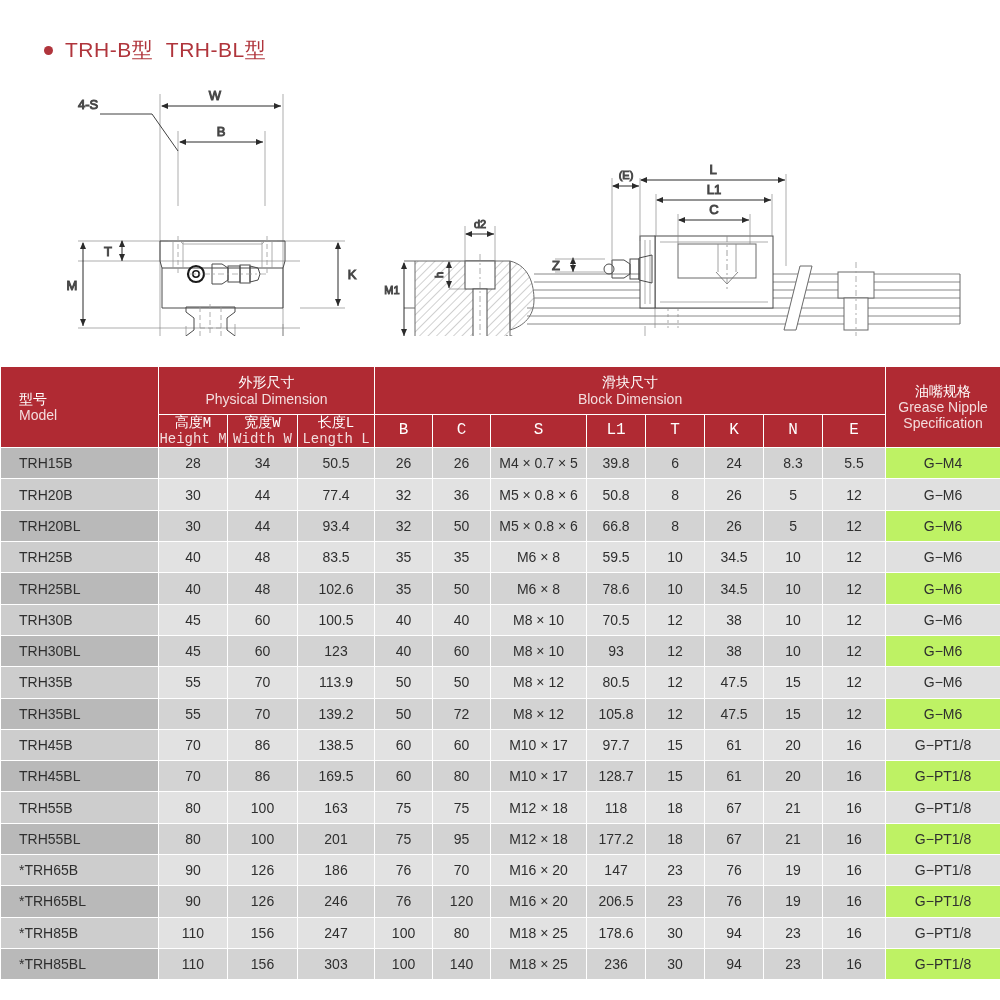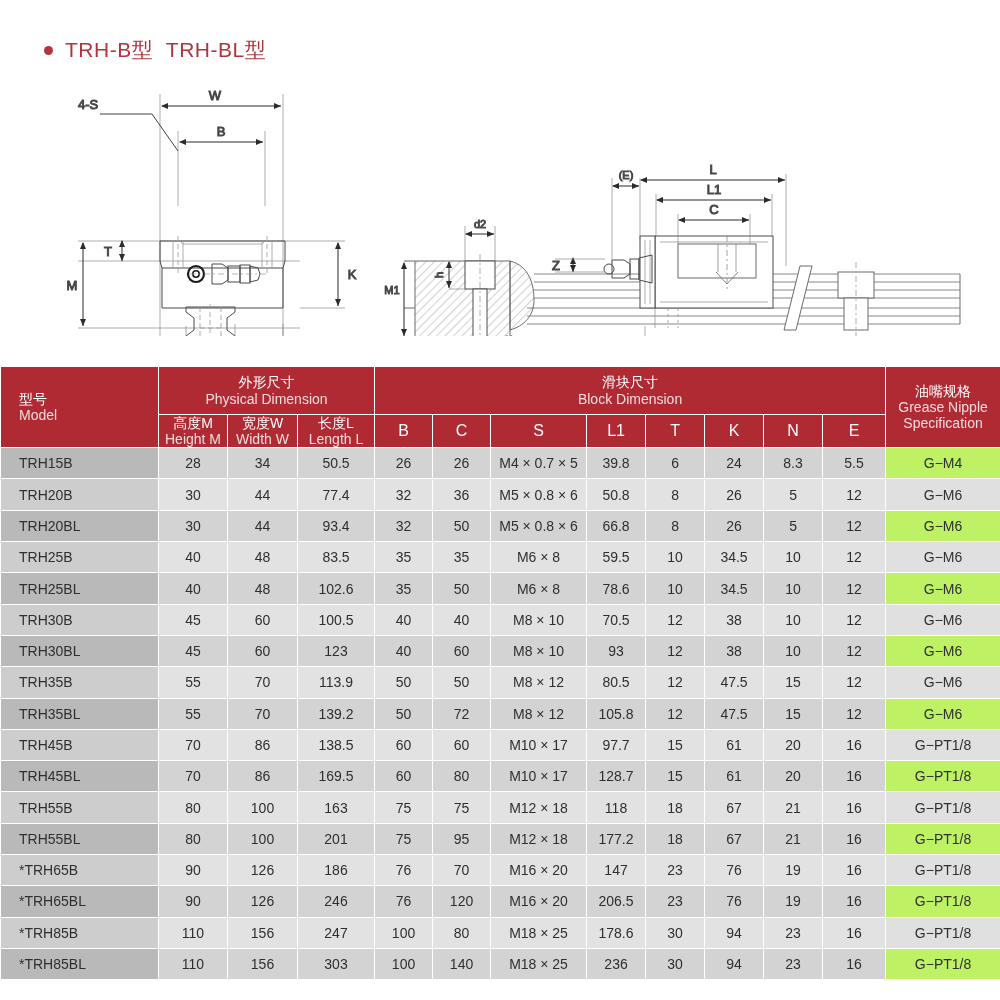--- a/index.html
+++ b/index.html
@@ -55,21 +55,21 @@
     background: #b02a33;
     color: #ffffff;
     font-weight: normal;
   }
   .hdr-cn { font-size: 14px; display: block; line-height: 1.15; }
   .hdr-en { font-size: 14px; display: block; line-height: 1.15; color: #f3dcdd; }
   .hdr-single { font-size: 16px; line-height: 1.1; }
   .hdr-model { text-align: left; padding-left: 18px !important; }
   .hdr-model .hdr-cn, .hdr-model .hdr-en { text-align: left; }
   .grp-top { height: 48px; }
-  .sub-row th { height: 27px; }
+  .sub-row th { height: 27px; font-family: Liberation Mono, monospace; }
 
   .spec-table tbody td {
     font-size: 14px;
     color: #2f2f2f;
     height: 31.3px;
   }
   .col-model {
     text-align: left !important;
     padding-left: 18px !important;
     font-size: 14px;

